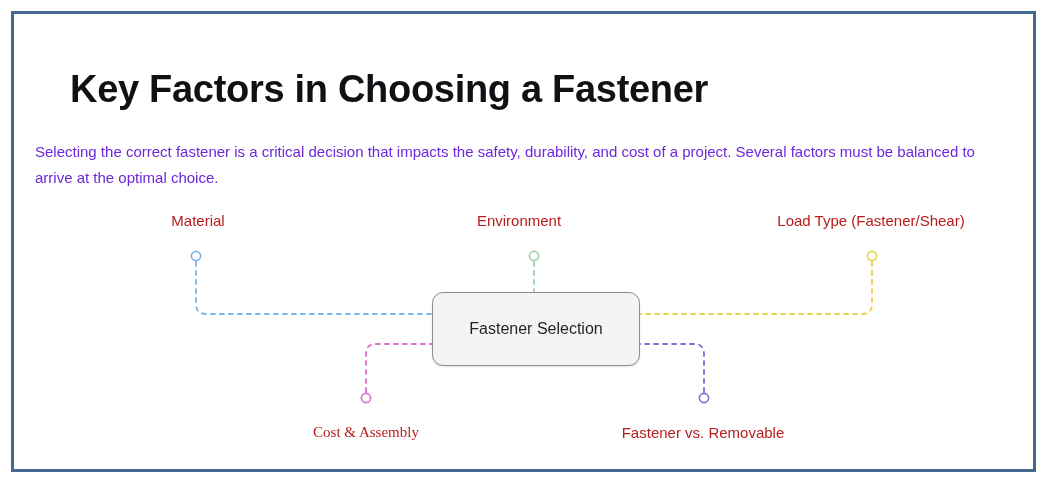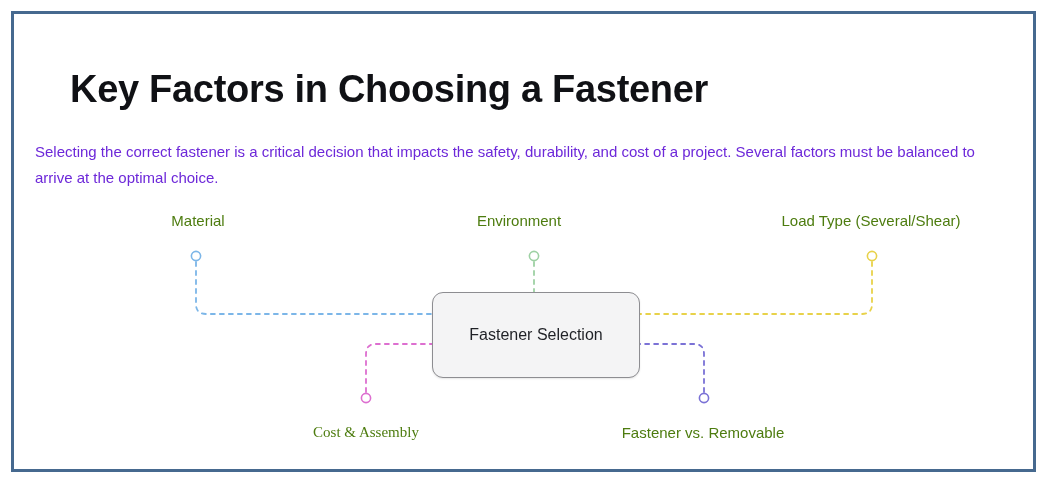--- a/index.html
+++ b/index.html
@@ -57,31 +57,31 @@
 
   .diagram-svg {
     position: absolute;
     left: 0;
     top: 0;
   }
 
   .node-label {
     position: absolute;
     font-size: 15px;
-    color: #4d7c0f;
+    color: #b91c1c;
     white-space: nowrap;
     transform: translateX(-50%);
   }
 
   .center-node {
     position: absolute;
     left: 418px;
     top: 100px;
     width: 208px;
-    height: 86px;
+    height: 74px;
     box-sizing: border-box;
     background: #f4f4f5;
     border: 1.4px solid #8d8d91;
     border-radius: 11px;
     display: flex;
     align-items: center;
     justify-content: center;
     box-shadow: 0 1px 2px rgba(0,0,0,0.10);
   }
   .center-node-label {
@@ -117,21 +117,21 @@
       <circle cx="520" cy="64" r="4.6" fill="#ffffff" stroke="#9ed1a4" stroke-width="1.6"></circle>
       <circle cx="858" cy="64" r="4.6" fill="#ffffff" stroke="#e8d24a" stroke-width="1.6"></circle>
       <circle cx="352" cy="206" r="4.6" fill="#ffffff" stroke="#dd6fd0" stroke-width="1.6"></circle>
       <circle cx="690" cy="206" r="4.6" fill="#ffffff" stroke="#7b72d6" stroke-width="1.6"></circle>
     </svg>
 
     <div class="node-label" style="left:184px; top:20px;">Material</div>
 
     <div class="node-label" style="left:505px; top:20px;">Environment</div>
 
-    <div class="node-label" style="left:857px; top:20px;">Load Type (Several/Shear)</div>
+    <div class="node-label" style="left:857px; top:20px;">Load Type (Fastener/Shear)</div>
 
     <div class="node-label" style="left:352px; top:232px;font-family:Liberation Serif, serif;">Cost &amp; Assembly</div>
 
     <div class="node-label" style="left:689px; top:232px;">Fastener vs. Removable</div>
 
     <div class="center-node">
       <span class="center-node-label">Fastener Selection</span>
     </div>
 
   </div>

